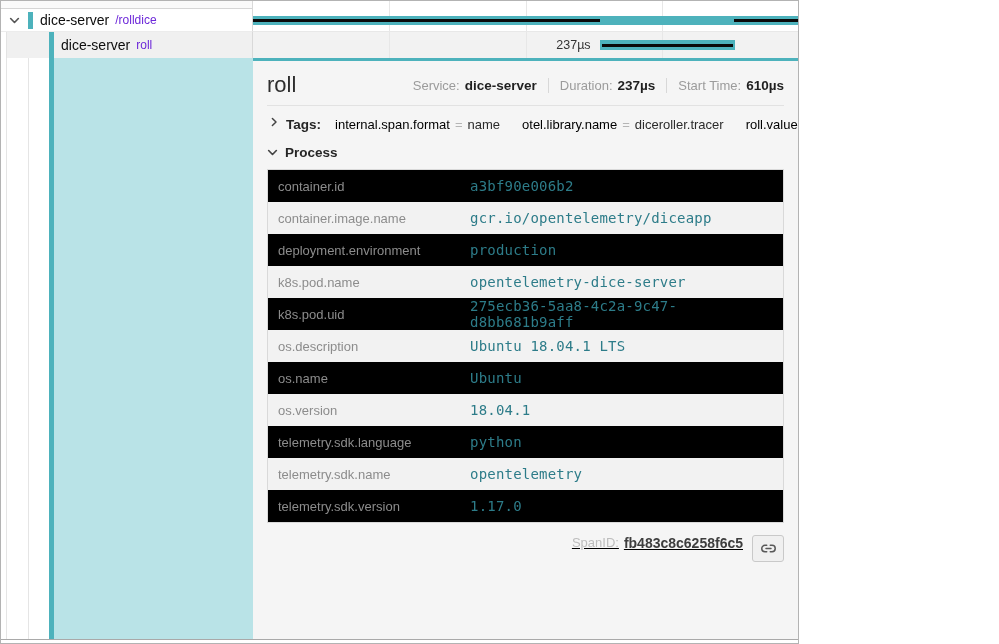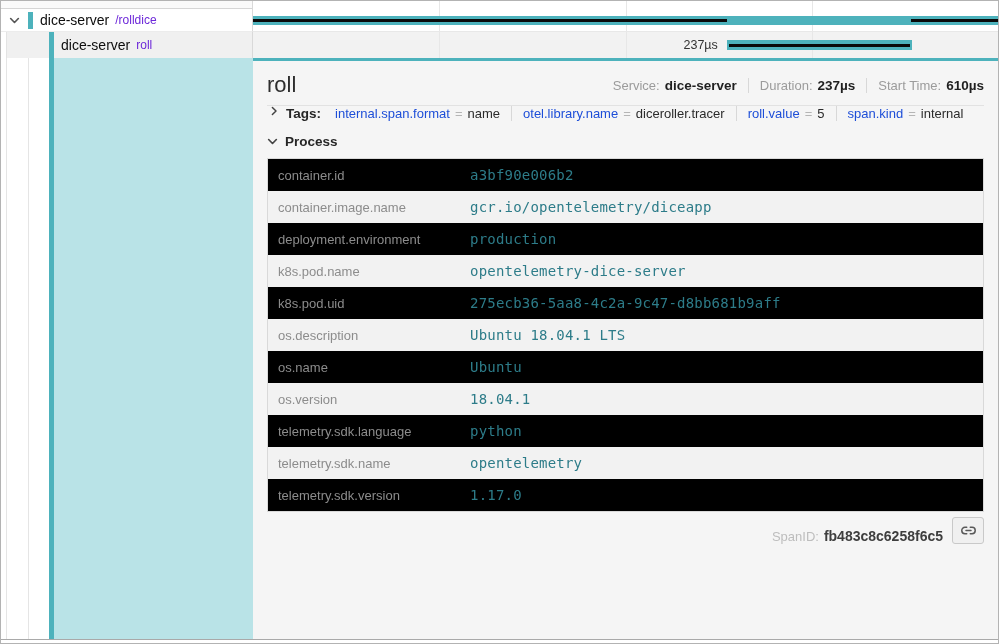--- a/index.html
+++ b/index.html
@@ -1,17 +1,17 @@
 <!DOCTYPE html>
 <html><head>
 <meta charset="utf-8">
 <style>
   html,body {margin:0; padding:0; background:#fff;}
   .app {
-    position:relative; width:999px; height:644px; box-sizing:border-box;
+    position:relative; width:799px; height:644px; box-sizing:border-box;
     border:1px solid #b3b3b3; background:#fff; overflow:hidden;
     font-family:"Liberation Sans", sans-serif;
   }
   
   .ruler-row {display:flex; height:8px;}
   .row1 {display:flex; height:23px;}
   .row2 {display:flex; height:26px; background:#f2f2f2;}
   .name-col {flex:0 0 252px; width:252px; position:relative; box-sizing:border-box;
              border-right:1px solid #d9d9d9; display:flex; align-items:center; overflow:hidden;}
   .tl {flex:1; position:relative; overflow:hidden;}
@@ -46,36 +46,36 @@
   .rail-fill {position:absolute; left:53px; right:0; top:0; bottom:0; background:#B9E3E7;}
   .panel {flex:1; box-sizing:border-box; border-top:3px solid #4DB2BC; background:#f5f5f5;
           padding:0 14px; position:relative; overflow:hidden;}
   .panel-header {display:flex; justify-content:space-between; align-items:flex-end;
                  padding:12px 0 9px 0; border-bottom:1px solid #e2e2e2;}
   .span-title {font-size:22px; font-weight:500; color:#2e2e2e; line-height:1.05;}
   .summary {display:flex; align-items:center; padding-bottom:3px;}
   .sum-label {font-size:13px; color:#9b9b9b;}
   .sum-value {font-size:13.5px; font-weight:bold; color:#1f1f1f; margin-left:5px;}
   .vsep {width:1px; height:15px; background:#d8d8d8; margin:0 11px;}
-  .tags-row {display:flex; align-items:flex-start; white-space:nowrap;}
+  .tags-row {display:flex; align-items:flex-start; margin-top:11px; white-space:nowrap;}
   .section-label {font-size:13.5px; font-weight:bold; color:#262626; margin-left:7px;}
   .tag {display:flex; align-items:center;}
-  .tag-k {font-size:13px; color:#1d4ed8;}
+  .tag-k {font-size:13px; color:#000000;}
   .tag-eq {font-size:13px; color:#b5b5b5; margin:0 5px;}
   .tag-v {font-size:13px; color:#2b2b2b;}
   .first-tag {margin-left:14px;}
   .process-row {display:flex; align-items:center; margin-top:13px;}
   table.kv {width:100%; border-collapse:collapse; background:#000000;
             border:1px solid #d9d9d9; margin-top:9px;}
   table.kv tr:nth-child(even) {background:#f2f2f2;}
   table.kv td {padding:0 10px; height:32px; vertical-align:middle;}
   td.k {width:172px; font-size:13px; color:#8c8c8c;}
   td.v {font-family:"DejaVu Sans Mono", monospace; font-size:14px; font-weight:500;
         color:#2D7C89; letter-spacing:0.2px;}
-  .panel-footer {display:flex; justify-content:flex-end; align-items:flex-end; margin-top:5px;}
+  .panel-footer {display:flex; justify-content:flex-end; align-items:flex-start; margin-top:12px;text-decoration:underline;}
   .spanid-label {font-size:13px; color:#bdbdbd;}
   .spanid-value {font-size:14px; font-weight:bold; color:#3e3e3e; margin:0 9px 0 5px;}
   .link-btn {width:32px; height:27px; box-sizing:border-box; border:1px solid #c9c9c9;
              border-radius:3px; background:#f0f0f0; display:flex; align-items:center;
              justify-content:center; cursor:pointer;}
   .bottom-strip {height:5px; background:#fff; border-top:1px solid #a9a9a9;}
 </style>
 </head>
 <body>
 

